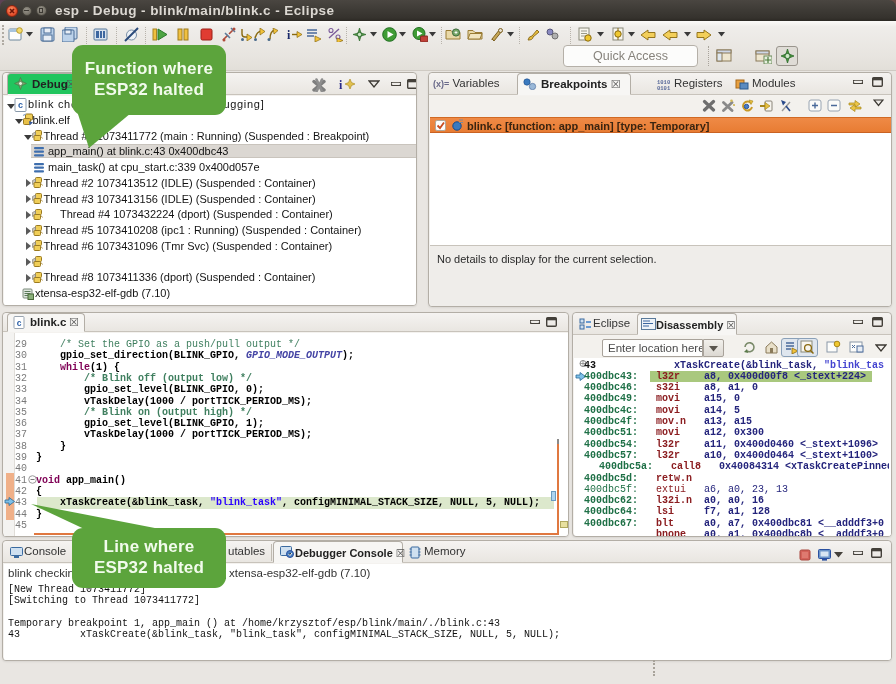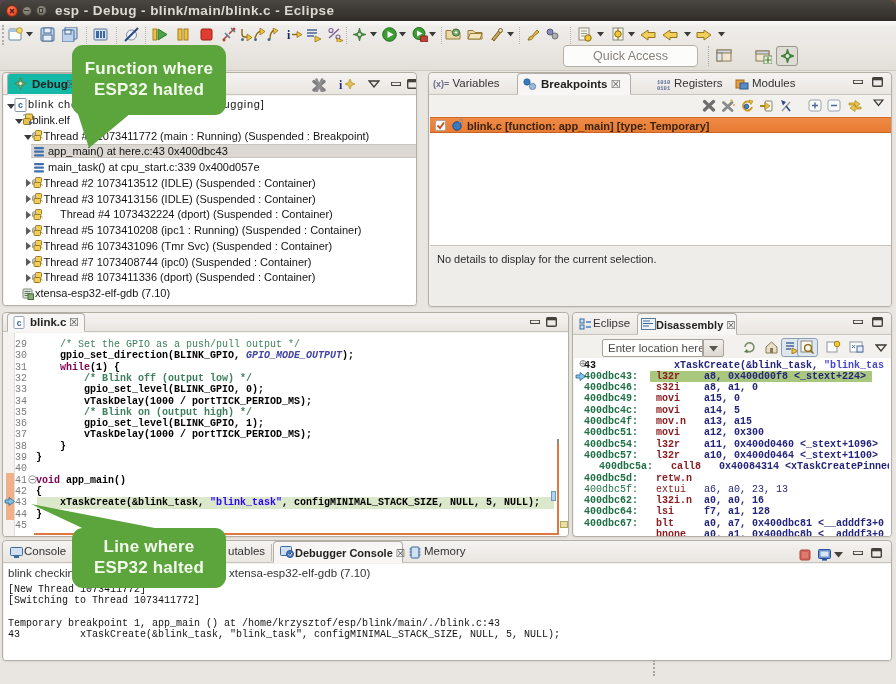--- a/index.html
+++ b/index.html
@@ -208,21 +208,21 @@
     <rect x="9" y="8" width="8" height="8" fill="#e8f0e0" stroke="#6a8a5a"></rect>
     <path d="M13,9 v6 M10,12 h6" stroke="#4a7a3a" stroke-width="1.2"></path>
   </svg>
 <div class="a" style="left:776px;top:46px;width:22px;height:20px;background:#dfdcd6;border:1px solid #9a958d;border-radius:3px"></div>
 <svg class="ic" style="left:779px;top:48px" width="17" height="16" viewBox="0 0 17 16">
     <path d="M8.5,1 L10,6 L15,8 L10,10 L8.5,15 L7,10 L2,8 L7,6 Z" fill="#4a9a3a" stroke="#2d6b2d" stroke-width="0.8"></path>
     <circle cx="8.5" cy="8" r="2.6" fill="#cfe8c8" stroke="#2d6b2d"></circle>
   </svg>
 <div class="panel" style="left:2px;top:72px;width:415px;height:234px">
 <div class="tabs" style="height:22px"></div>
-<div class="tab" style="left:4px;top:0;height:22px;width:76px;background:#14b8a6;border:1px solid #b3aea6;border-bottom:1px solid #f7f6f4;border-radius:4px 4px 0 0;padding:4px 0 0 24px"><b>Debug</b></div>
+<div class="tab" style="left:4px;top:0;height:22px;width:76px;background:#22c55e;border:1px solid #b3aea6;border-bottom:1px solid #f7f6f4;border-radius:4px 4px 0 0;padding:4px 0 0 24px"><b>Debug</b></div>
 <svg class="ic" style="left:11px;top:4px" width="13" height="13" viewBox="0 0 13 13">
       <path d="M6.5,0.5 L8,4.5 L12.5,6.5 L8,8.5 L6.5,12.5 L5,8.5 L0.5,6.5 L5,4.5 Z" fill="#7aa86a" stroke="#4a7a4a" stroke-width="0.7"></path>
       <circle cx="6.5" cy="6.5" r="2" fill="#e8f0e0" stroke="#4a7a4a" stroke-width="0.7"></circle>
     </svg>
 <div class="a" style="left:63px;top:5px;font-size:11px;color:#555">☒</div>
 <svg class="ic" style="left:308px;top:5px" width="16" height="14" viewBox="0 0 16 14">
       <path d="M3,3.5 L13,12 M13,3.5 L3,12" stroke="#7e7e7e" stroke-width="3.4" stroke-linecap="round"></path>
       <path d="M5.5,1.5 L11,13.5 M11,1.5 L5.5,13.5" stroke="#8e8e8e" stroke-width="2.6" stroke-linecap="round"></path>
     </svg>
 <svg class="ic" style="left:335px;top:4px" width="19" height="15" viewBox="0 0 19 15">
@@ -267,21 +267,21 @@
       <rect x="4" y="6.5" width="6.5" height="5" rx="1" fill="#f0ce58" stroke="#9a7a20"></rect>
       <path d="M11,7.5 l1.5,2" stroke="#9a7a20" stroke-width="0.8"></path>
     </svg>
 <div class="trow" style="left:40.5px;top:56.5px;">Thread #1 1073411772 (main : Running) (Suspended : Breakpoint)</div>
 <div class="a" style="left:28px;top:70.8px;width:385px;height:14px;background:#dbd7d2;border-top:1px solid #c9c4bd;border-bottom:1px solid #c9c4bd"></div>
 <svg class="ic" style="left:31px;top:72.8px" width="10" height="12" viewBox="0 0 10 12">
       <rect x="0" y="1" width="10" height="2.2" rx="1" fill="#3f6fae"></rect>
       <rect x="0" y="4.6" width="10" height="2.2" rx="1" fill="#3f6fae"></rect>
       <rect x="0" y="8.2" width="10" height="2.2" rx="1" fill="#3f6fae"></rect>
     </svg>
-<div class="trow" style="left:45px;top:72.3px;">app_main() at here.c:43 0x400dbc43</div>
+<div class="trow" style="left:45px;top:72.3px;">app_main() at blink.c:43 0x400dbc43</div>
 <svg class="ic" style="left:31px;top:88.5px" width="10" height="12" viewBox="0 0 10 12">
       <rect x="0" y="1" width="10" height="2.2" rx="1" fill="#3f6fae"></rect>
       <rect x="0" y="4.6" width="10" height="2.2" rx="1" fill="#3f6fae"></rect>
       <rect x="0" y="8.2" width="10" height="2.2" rx="1" fill="#3f6fae"></rect>
     </svg>
 <div class="trow" style="left:45px;top:88.0px;">main_task() at cpu_start.c:339 0x400d057e</div>
 <svg class="ic" style="left:20px;top:105.2px" width="10" height="10" viewBox="0 0 10 10">
       <path d="M3,1 L8,5 L3,9 Z" fill="#5a5a5a"></path>
     </svg>
 <svg class="ic" style="left:27px;top:103.2px" width="13" height="13" viewBox="0 0 13 13">
@@ -333,21 +333,20 @@
 <div class="trow" style="left:40.5px;top:166.7px;">Thread #6 1073431096 (Tmr Svc) (Suspended : Container)</div>
 <svg class="ic" style="left:20px;top:184.0px" width="10" height="10" viewBox="0 0 10 10">
       <path d="M3,1 L8,5 L3,9 Z" fill="#5a5a5a"></path>
     </svg>
 <svg class="ic" style="left:27px;top:182.0px" width="13" height="13" viewBox="0 0 13 13">
       <rect x="5.5" y="1.5" width="6" height="5" rx="1" fill="#f0ce58" stroke="#9a7a20"></rect>
       <path d="M5.5,3 l-3,1.5 v4 l3,-1.5 Z" fill="#c8c4ba" stroke="#8a857a" stroke-width="0.7"></path>
       <rect x="4" y="6.5" width="6.5" height="5" rx="1" fill="#f0ce58" stroke="#9a7a20"></rect>
       <path d="M11,7.5 l1.5,2" stroke="#9a7a20" stroke-width="0.8"></path>
     </svg>
-<div class="trow" style="left:40.5px;top:182.5px;">Thread #7 1073408744 (ipc0) (Suspended : Container)</div>
 <svg class="ic" style="left:20px;top:199.8px" width="10" height="10" viewBox="0 0 10 10">
       <path d="M3,1 L8,5 L3,9 Z" fill="#5a5a5a"></path>
     </svg>
 <svg class="ic" style="left:27px;top:197.8px" width="13" height="13" viewBox="0 0 13 13">
       <rect x="5.5" y="1.5" width="6" height="5" rx="1" fill="#f0ce58" stroke="#9a7a20"></rect>
       <path d="M5.5,3 l-3,1.5 v4 l3,-1.5 Z" fill="#c8c4ba" stroke="#8a857a" stroke-width="0.7"></path>
       <rect x="4" y="6.5" width="6.5" height="5" rx="1" fill="#f0ce58" stroke="#9a7a20"></rect>
       <path d="M11,7.5 l1.5,2" stroke="#9a7a20" stroke-width="0.8"></path>
     </svg>
 <div class="trow" style="left:40.5px;top:198.3px;">Thread #8 1073411336 (dport) (Suspended : Container)</div>

